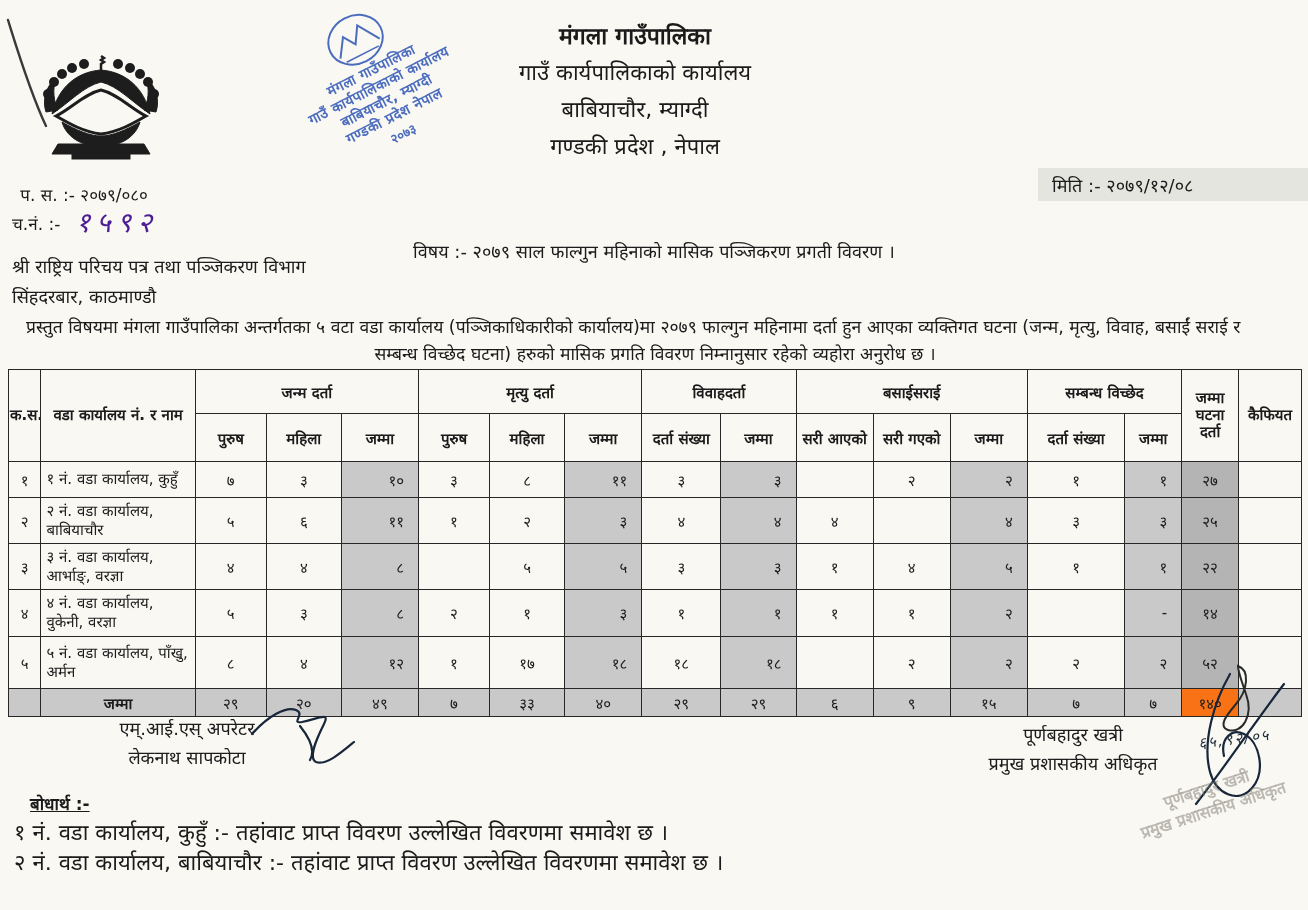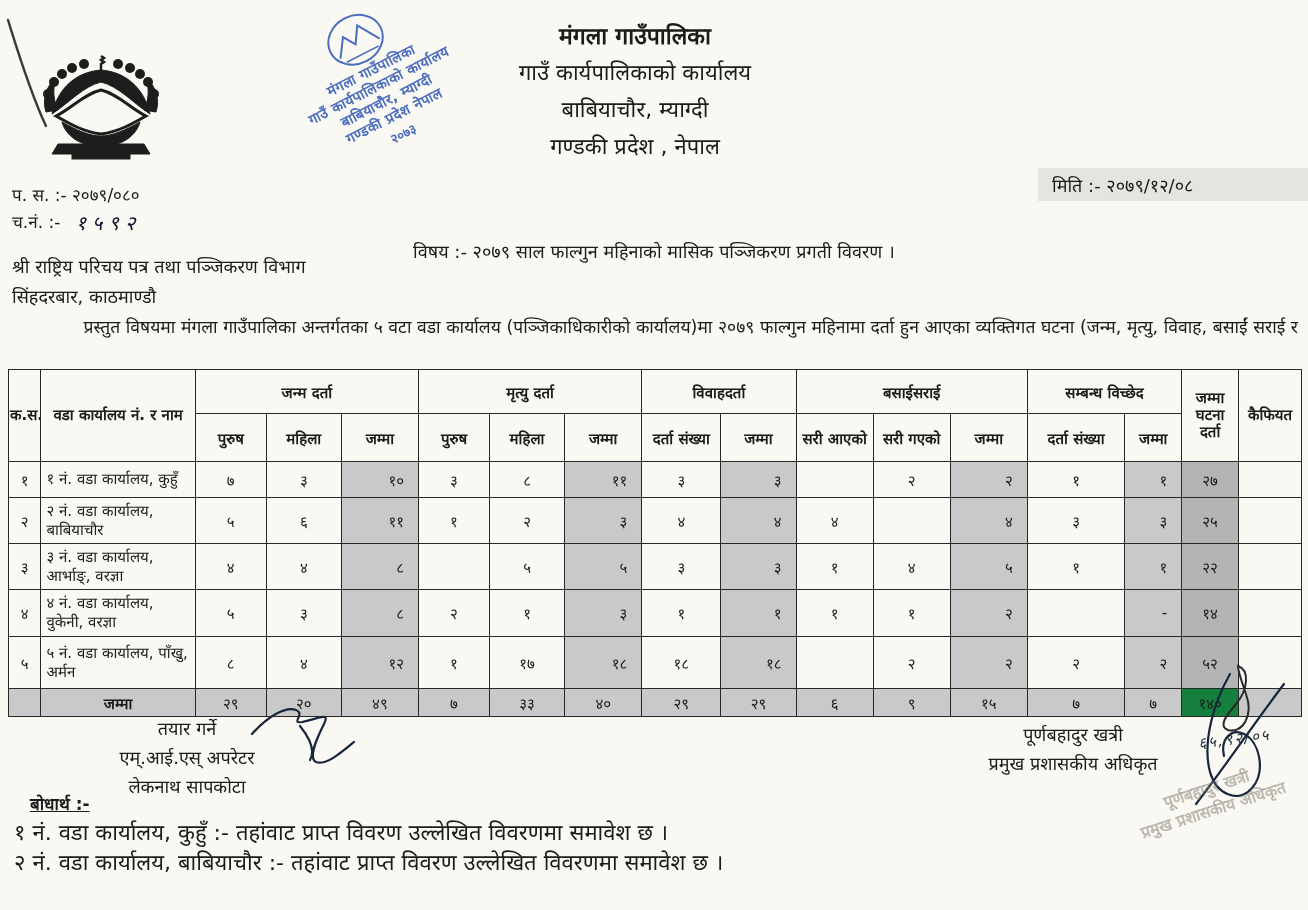--- a/index.html
+++ b/index.html
@@ -23,24 +23,24 @@
     color:#2e55b5;text-align:center;opacity:.85;
   }
   .stamp .s-line{font-size:14px;line-height:17px;font-weight:bold;letter-spacing:.5px;}
   .stamp .s-year{font-size:13px;margin-top:2px;font-weight:bold;}
   .letterhead{
     position:absolute;left:440px;top:18px;width:390px;text-align:center;
   }
   .letterhead .lh1{font-size:23px;font-weight:bold;line-height:36px;}
   .letterhead .lh2{font-size:22px;line-height:37px;}
   
-  .refs{position:absolute;left:12px;top:182px;font-size:17px;line-height:26px;}
+  .refs{position:absolute;left:12px;top:182px;font-size:17px;line-height:26px;text-align:right;}
   .dispatch-no{
-    font-size:20px;letter-spacing:6px;font-style:italic;
-    color:#0f172a;position:relative;top:2px;left:10px;
+    font-size:28px;letter-spacing:6px;font-style:italic;
+    color:#4c1d95;position:relative;top:2px;left:10px;
   }
   .date-box{
     position:absolute;left:1038px;top:168px;width:256px;
     background:#e5e5e0;padding:5px 8px 4px 14px;
     font-size:18px;
   }
   .subject{
     position:absolute;left:0;top:214px;width:100%;
     text-align:center;font-size:18px;margin-top:25px;
   }
@@ -51,21 +51,21 @@
   .tbl-wrap{position:absolute;left:8px;top:369px;width:1294px;}
   table{border-collapse:collapse;width:1294px;table-layout:fixed;}
   th,td{border:1.6px solid #272727;overflow:hidden;}
   th{font-size:15px;font-weight:bold;padding:2px 1px;white-space:nowrap;}
   th.wrapok{white-space:normal;line-height:17px;}
   td.c{font-size:15px;text-align:center;padding:2px 3px;height:100%;}
   td.name{text-align:left;padding-left:5px;font-size:15px;line-height:19px;}
   td.sh{background:#c9c9c9;text-align:right;padding-right:14px;}
   td.totc{background:#b4b4b4;text-align:center;}
   tr.trow td{background:#c9c9c9;font-size:15px;text-align:center;}
-  tr.trow td.totc{background:#15803d;}
+  tr.trow td.totc{background:#f97316;}
   tr.trow td.tlabel{font-weight:bold;text-align:center;}
   
   .sig-left{position:absolute;left:62px;top:714px;width:250px;text-align:center;font-size:18px;line-height:29px;}
   .sig-left-scribble{position:absolute;left:250px;top:702px;}
   .sig-right{position:absolute;left:928px;top:720px;width:290px;text-align:center;font-size:18px;line-height:29px;}
   .sig-right-scribble{position:absolute;left:1180px;top:672px;}
   .sig-digits{
     position:absolute;left:1198px;top:728px;font-size:15px;font-style:italic;
     color:#1f2c3a;transform:rotate(-7deg);letter-spacing:2px;
   }
@@ -147,21 +147,22 @@
   <div class="date-box">मिति :- २०७९/१२/०८</div>
 
   <div class="subject">विषय :- २०७९ साल फाल्गुन महिनाको मासिक पञ्जिकरण प्रगती विवरण ।</div>
 
   <div class="recipient">
     <div>श्री राष्ट्रिय परिचय पत्र तथा पञ्जिकरण विभाग</div>
     <div>सिंहदरबार, काठमाण्डौ</div>
   </div>
 
   <div class="body-par">
-    <div class="b1" style="padding-left:14px;text-align:right;">प्रस्तुत विषयमा मंगला गाउँपालिका अन्तर्गतका ५ वटा वडा कार्यालय (पञ्जिकाधिकारीको कार्यालय)मा २०७९ फाल्गुन महिनामा दर्ता हुन आएका व्यक्तिगत घटना (जन्म, मृत्यु, विवाह, बसाईं सराई र</div>
+    <div class="b1" style="padding-left:14px;">प्रस्तुत विषयमा मंगला गाउँपालिका अन्तर्गतका ५ वटा वडा कार्यालय (पञ्जिकाधिकारीको कार्यालय)मा २०७९ फाल्गुन महिनामा दर्ता हुन आएका व्यक्तिगत घटना (जन्म, मृत्यु, विवाह, बसाईं सराई र</div>
+    <div class="b2">सम्बन्ध विच्छेद घटना) हरुको मासिक प्रगति विवरण निम्नानुसार रहेको व्यहोरा अनुरोध छ ।</div>
   </div>
 
   <div class="tbl-wrap">
     <table>
       <colgroup>
         <col style="width:32px">
           <col style="width:152px">
         <col style="width:70px">
           <col style="width:74px">
           <col style="width:76px">
@@ -323,21 +324,20 @@
         </tr>
       </tbody>
     </table>
   </div>
 
   <svg class="table-pen-loop" width="70" height="70" viewBox="0 0 70 70">
     <path d="M40,2 C52,6 50,26 38,40 C28,52 20,62 30,66 C44,70 56,52 48,30 C44,18 40,8 40,2 Z" fill="none" stroke="#2a2a2a" stroke-width="2"></path>
   </svg>
 
   <div class="sig-left">
-    <div>तयार गर्ने</div>
     <div>एम्.आई.एस् अपरेटर</div>
     <div>लेकनाथ सापकोटा</div>
   </div>
   <svg class="sig-left-scribble" width="110" height="70" viewBox="0 0 110 70">
     <path d="M2,32 C18,14 36,4 46,8 C56,12 40,22 52,20 C70,16 80,10 74,22 C66,38 58,56 66,60 C76,64 92,50 104,40 M50,24 C58,34 66,48 60,58" fill="none" stroke="#17263a" stroke-width="2.2" stroke-linecap="round"></path>
   </svg>
 
   <div class="sig-right">
     <div>पूर्णबहादुर खत्री</div>
     <div>प्रमुख प्रशासकीय अधिकृत</div>

